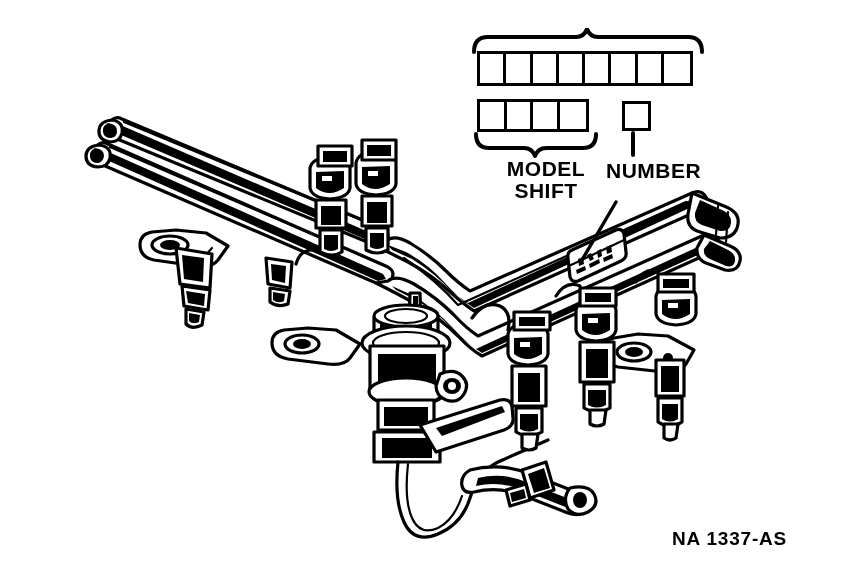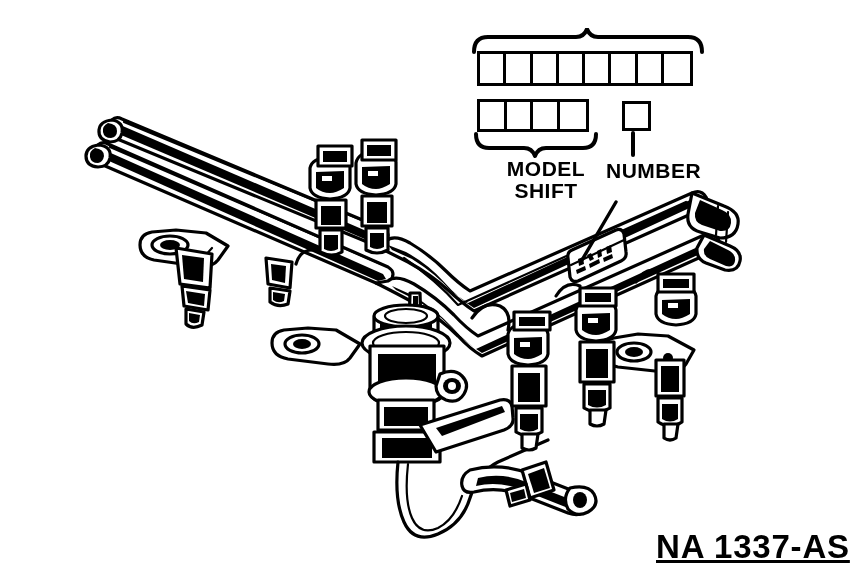--- a/index.html
+++ b/index.html
@@ -93,28 +93,27 @@
   .brace-svg, .tick-svg, .leader-svg {
     position: absolute;
   }
   #model-number-brace { left: 470px; top: 28px; }
   #build-date-brace   { left: 472px; top: 132px; }
   #shift-tick         { left: 628px; top: 131px; }
   #tag-leader-line    { left: 570px; top: 198px; }
   
   #part-number {
     position: absolute;
-    left: 656px;
+    left: 672px;
     top: 528px;
-    font-size: 33px;
+    font-size: 19px;
     font-weight: bold;
     letter-spacing: 0.8px;
     color: #000000;
     white-space: nowrap;
-    text-decoration: underline;
   }
 </style>
 </head>
 <body>
 
 <div id="page">
 
   <svg id="artwork" viewBox="0 0 863 580" xmlns="http://www.w3.org/2000/svg">
     <defs>
       <style>

